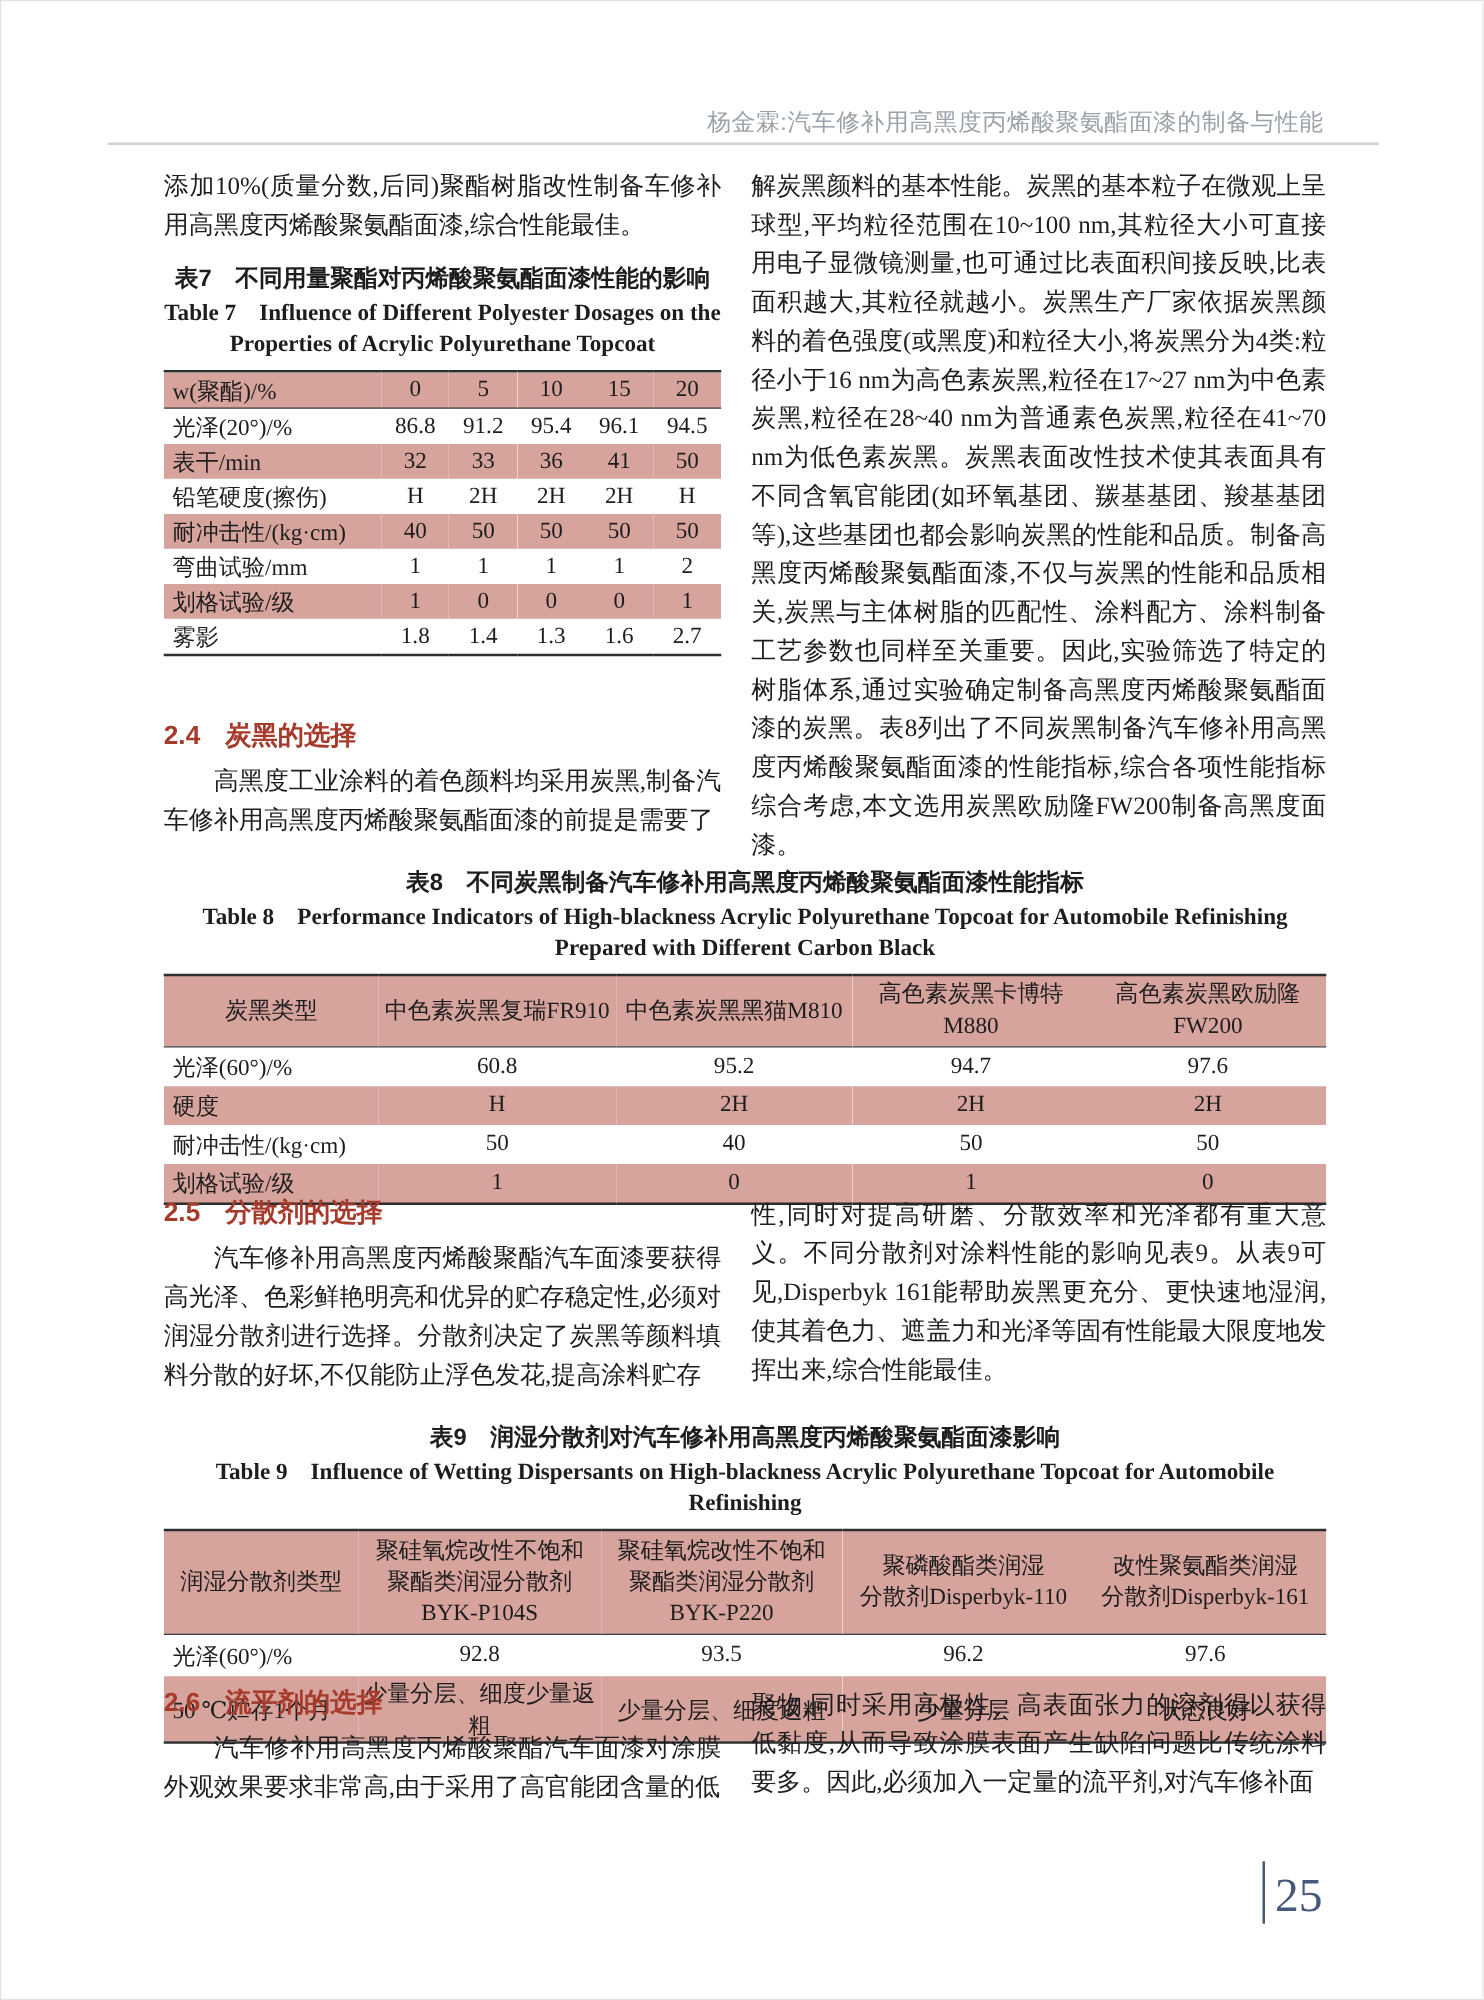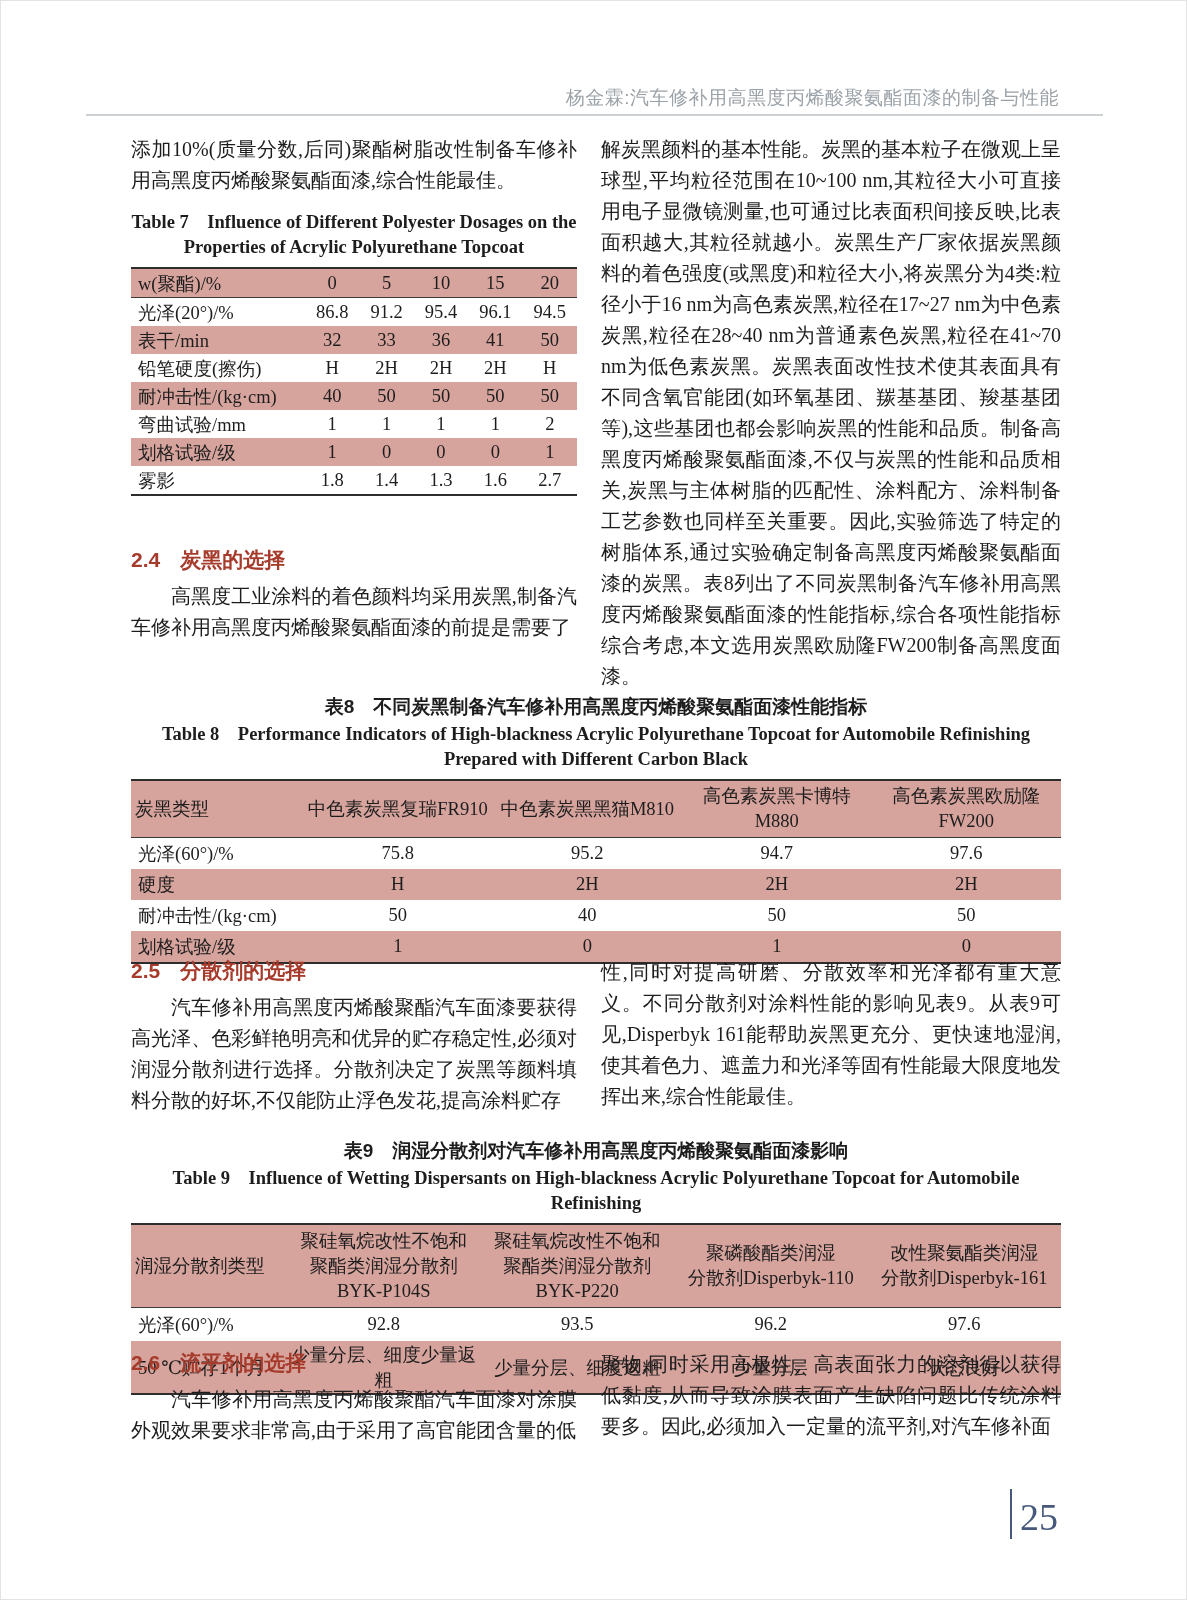--- a/index.html
+++ b/index.html
@@ -46,21 +46,21 @@
   td, th { padding:1px 4px; text-align:center; font-weight:normal; overflow:hidden; }
   td.rowhead { text-align:left; padding-left:7px; }
   tr.pink, thead th { background:var(--row-pink); }
   thead th { border-bottom:1px solid #3a3a3a; white-space:pre-line; line-height:25px; vertical-align:middle; }
   table.first-row-rule tbody tr:first-child td { border-bottom:1px solid #3a3a3a; }
   .t7 td { height:26px; }
   .t8 td { height:29px; }
   .t8 thead th { height:54px; }
   .t9 td { height:31px; }
   .t9 thead th { height:80px; }
-  .t9 thead th.rowhead, .t8 thead th.rowhead { text-align:left; }
+  .t9 thead th.rowhead, .t8 thead th.rowhead { text-align:center; }
 
   
   .footer { position:absolute; top:1488px; right:128px; display:flex; align-items:stretch; color:var(--footer-blue); }
   .footer-labels { text-align:right; }
   .footer-zh {
     font-family:"Liberation Sans","DejaVu Sans",sans-serif;
     font-weight:bold; font-size:24px; line-height:28px; letter-spacing:2px;
   }
   .footer-en { font-size:13px; line-height:18px; margin-top:1px; }
   .footer-bar { width:2px; background:var(--footer-blue); margin:0 8px 0 10px; }
@@ -75,20 +75,21 @@
 
 <div class="page">
 
   <div class="running-title">杨金霖:汽车修补用高黑度丙烯酸聚氨酯面漆的制备与性能</div>
   <div class="head-rule"></div>
 
   <div class="abs" style="left:130px; top:133px; width:446px;">
     <div class="para">添加10%(质量分数,后同)聚酯树脂改性制备车修补用高黑度丙烯酸聚氨酯面漆,综合性能最佳。</div>
 
     <div class="mt-caption">
+      <div class="cap-zh">表7　不同用量聚酯对丙烯酸聚氨酯面漆性能的影响</div>
       <div class="cap-en">Table 7　Influence of Different Polyester Dosages on the Properties of Acrylic Polyurethane Topcoat</div>
     </div>
 
     <table class="t7 first-row-rule">
       <colgroup>
           <col style="width:174px;">
           <col>
           <col>
           <col>
           <col>
@@ -190,21 +191,21 @@
             <th>中色素炭黑黑猫M810</th>
             <th>高色素炭黑卡博特
 M880</th>
             <th>高色素炭黑欧励隆
 FW200</th>
           </tr>
         </thead>
       <tbody>
           <tr>
             <td class="rowhead">光泽(60°)/%</td>
-            <td>75.8</td>
+            <td>60.8</td>
             <td>95.2</td>
             <td>94.7</td>
             <td>97.6</td>
           </tr>
           <tr class="pink">
             <td class="rowhead">硬度</td>
             <td>H</td>
             <td>2H</td>
             <td>2H</td>
             <td>2H</td>

